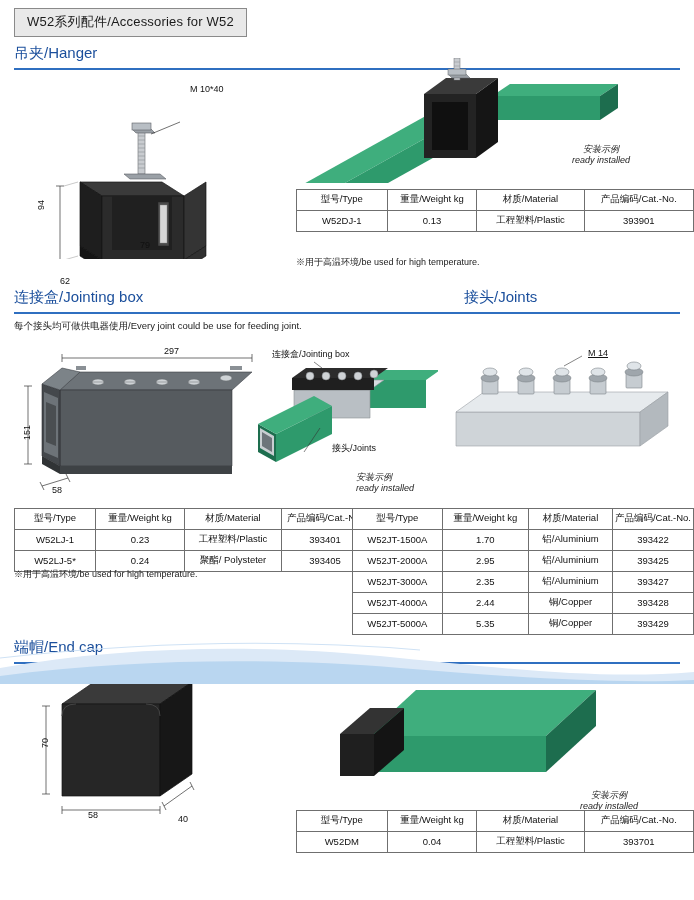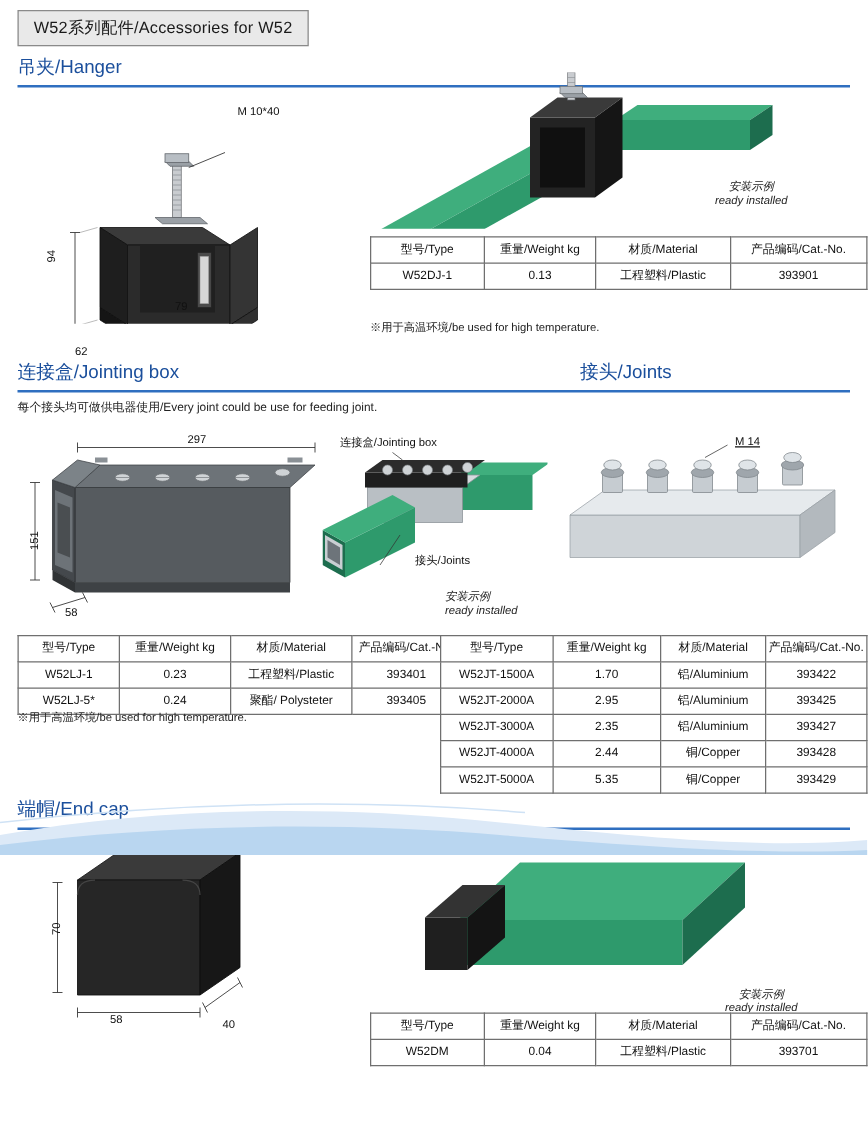--- a/index.html
+++ b/index.html
@@ -281,21 +281,21 @@
 
     <line x1="8" y1="40" x2="8" y2="118" stroke="#333" stroke-width="0.7"></line>
     <line x1="4" y1="40" x2="12" y2="40" stroke="#333" stroke-width="0.7"></line>
     <line x1="4" y1="118" x2="12" y2="118" stroke="#333" stroke-width="0.7"></line>
 
     <line x1="22" y1="140" x2="48" y2="132" stroke="#333" stroke-width="0.7"></line>
     <line x1="20" y1="136" x2="24" y2="144" stroke="#333" stroke-width="0.7"></line>
     <line x1="46" y1="128" x2="50" y2="136" stroke="#333" stroke-width="0.7"></line>
   </svg>
 
-  <div class="dim-label" style="left:150px; top:346px;">297</div>
+  <div class="dim-label" style="left:164px; top:346px;">297</div>
   <div class="dim-label rot" style="left:22px; top:440px;">151</div>
   <div class="dim-label" style="left:52px; top:485px;">58</div>
 
   <svg class="art" style="left:258px; top:356px;" width="180" height="120">
 
     <polygon points="108,24 168,24 168,52 108,52" fill="#2e9a6c"></polygon>
     <polygon points="108,24 122,14 182,14 168,24" fill="#3fae7d"></polygon>
 
     <polygon points="36,34 112,34 112,62 36,62" fill="#b9bfc4" stroke="#8a9095" stroke-width="0.6"></polygon>
     <polygon points="36,34 50,24 126,24 112,34" fill="#d6dbdf" stroke="#8a9095" stroke-width="0.6"></polygon>

